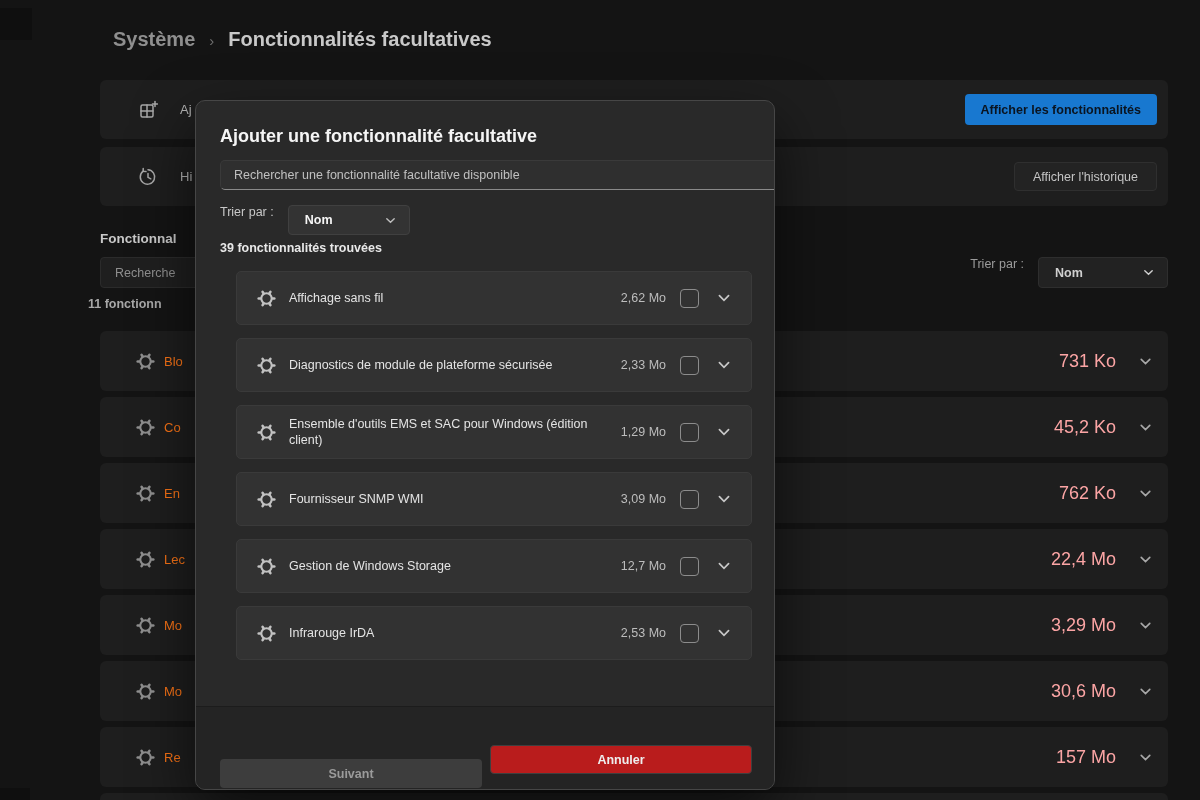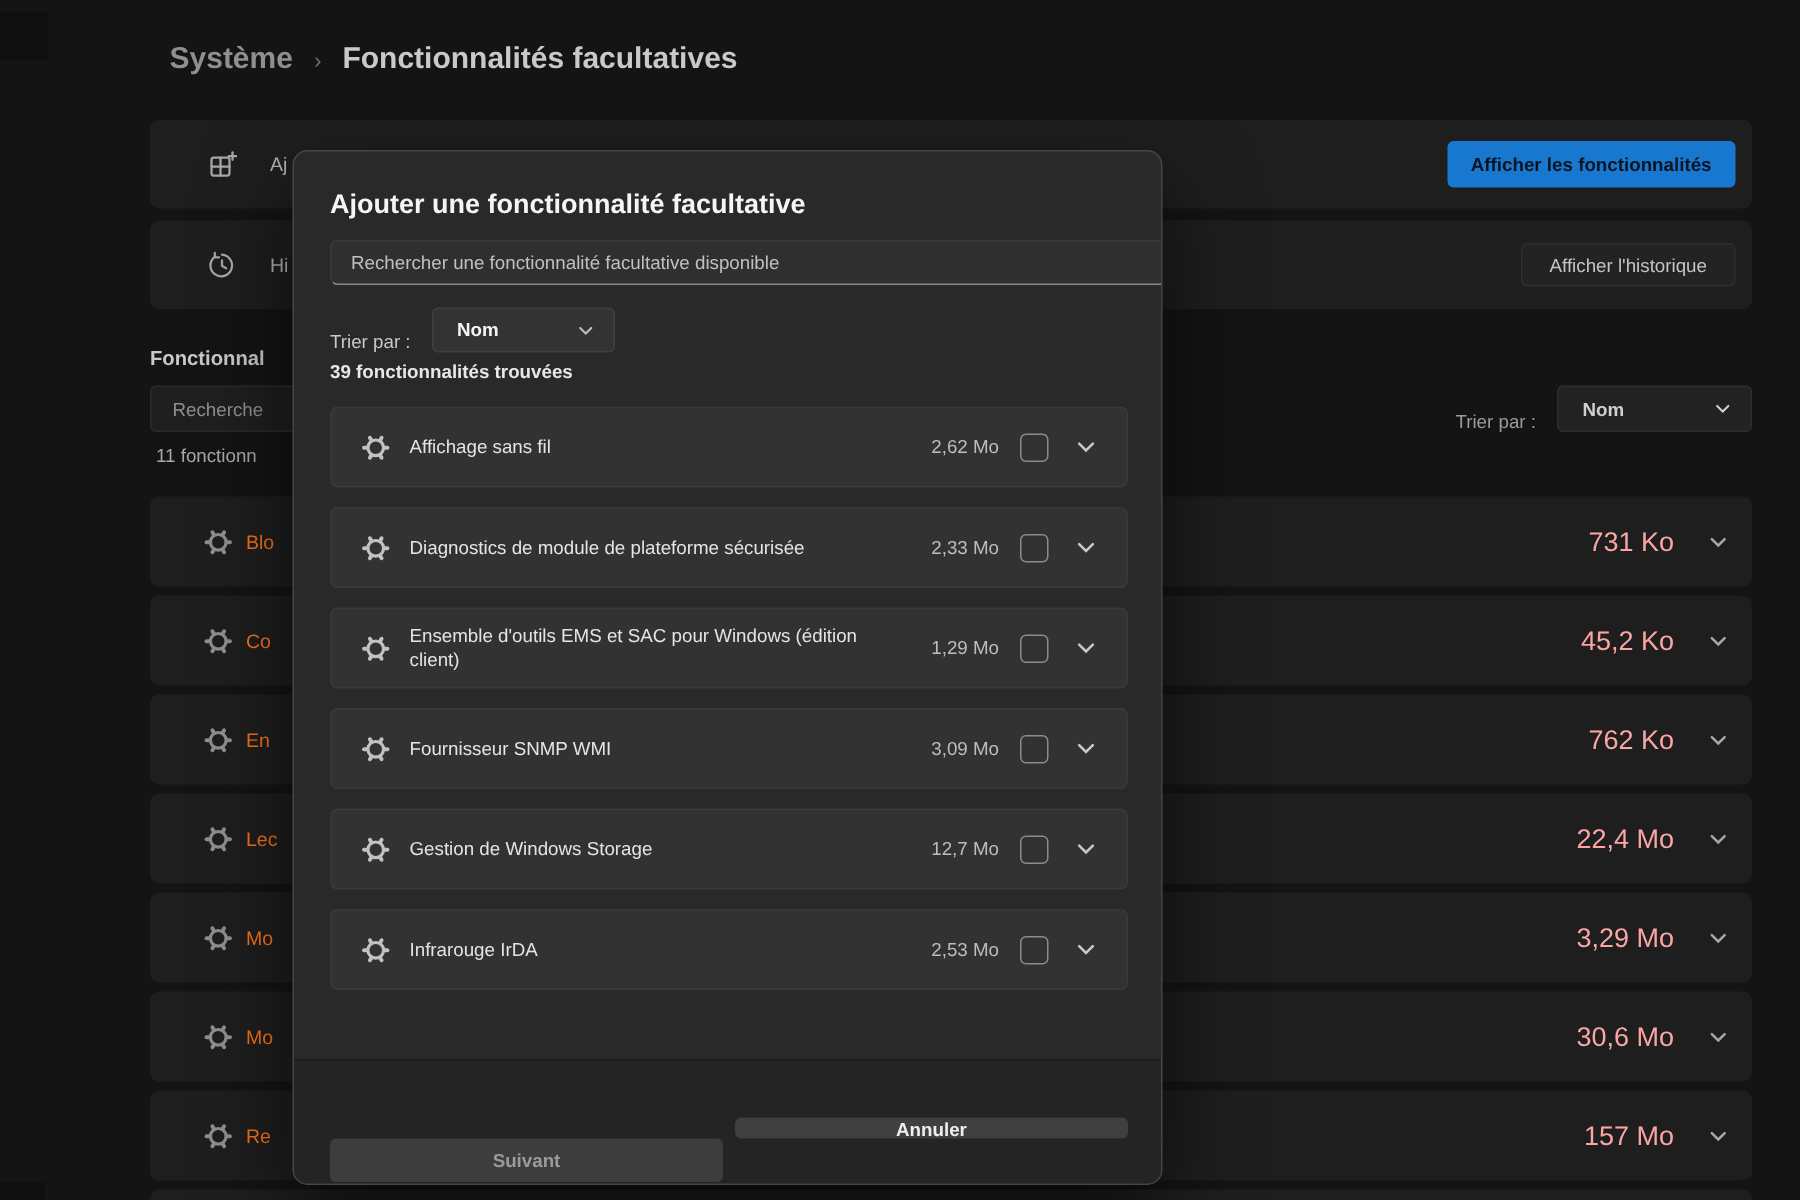--- a/index.html
+++ b/index.html
@@ -30,22 +30,22 @@
   .card-b{top:147px;height:59px;}
   .card .lead-icon{margin-left:38px;display:flex;}
   .card .lead-label{margin-left:22px;font-size:13px;color:#b5b5b5;}
   .btn{border:none;border-radius:4px;font-size:12.5px;font-family:inherit;cursor:pointer;}
   .btn-accent{position:absolute;right:11px;top:14px;height:31px;padding:0 16px;background:var(--accent);color:#0a1420;font-weight:600;}
   .btn-plain{position:absolute;right:11px;top:15px;height:29px;padding:0 18px;background:#232323;border:1px solid #2f2f2f;color:#c4c4c4;}
 
   .installed-title{position:absolute;left:100px;top:231px;font-size:13.5px;font-weight:700;color:#c9c9c9;white-space:nowrap;}
   .bg-search{position:absolute;left:100px;top:257px;width:440px;height:31px;background:#1f1f1f;border:1px solid #2b2b2b;border-radius:4px;color:#8f8f8f;font-size:12.5px;padding:0 14px;font-family:inherit;}
   .bg-search::placeholder{color:#8f8f8f;}
-  .installed-count{position:absolute;left:104px;top:297px;font-size:12.5px;font-weight:400;color:#a8a8a8;white-space:nowrap;}
-  .sort-wrap{position:absolute;display:flex;align-items:flex-end;}
+  .installed-count{position:absolute;left:88px;top:297px;font-size:12.5px;font-weight:700;color:#a8a8a8;white-space:nowrap;}
+  .sort-wrap{position:absolute;display:flex;align-items:flex-start;}
   .bg-sort{right:32px;top:257px;}
   .sort-label{font-size:12.5px;color:#9b9b9b;margin-right:14px;}
   .dropdown{display:flex;align-items:center;justify-content:space-between;border-radius:4px;padding:0 12px 0 16px;}
   .bg-dropdown{width:130px;height:31px;background:#222;border:1px solid #2e2e2e;color:#cfcfcf;}
   .dd-value{font-size:12.5px;font-weight:600;}
 
   .bg-rows{position:absolute;left:100px;top:331px;width:1068px;display:flex;flex-direction:column;gap:6px;}
   .bg-row{height:60px;background:var(--card-bg);border-radius:6px;display:flex;align-items:center;padding:0 15px 0 36px;}
   .bg-row .gear{color:#8f8f8f;}
   .bg-row .bg-name{margin-left:9px;font-size:13px;color:#f97316;white-space:nowrap;}
@@ -58,29 +58,29 @@
   .dlg-title{position:absolute;left:24px;top:25px;font-size:18px;font-weight:700;color:#f5f5f5;}
   .dlg-search-wrap{position:absolute;left:24px;top:59px;width:628px;height:30px;}
   .dlg-search{width:100%;height:100%;background:#2f2f2f;border:1px solid #3a3a3a;border-bottom:1px solid #8a8a8a;border-radius:5px;color:#c0c0c0;font-size:12.5px;padding:0 34px 0 13px;font-family:inherit;}
   .dlg-search::placeholder{color:#c0c0c0;}
   .dlg-search-icon{position:absolute;right:10px;top:7px;color:#c6c6c6;display:flex;}
   .dlg-sort{left:24px;top:104px;}
   .dlg-sort .sort-label{color:#c8c8c8;}
   .dlg-dropdown{width:122px;height:30px;background:#333;border:1px solid #404040;color:#f5f5f5;}
   .dlg-count{position:absolute;left:24px;top:140px;font-size:12.5px;font-weight:600;color:#e8e8e8;}
   .dlg-list{position:absolute;left:24px;top:170px;width:532px;height:437px;overflow:hidden;display:flex;flex-direction:column;gap:13px;}
-  .drow{flex:0 0 54px;background:var(--dialog-row-bg);border:1px solid #3a3a3a;border-radius:5px;display:flex;align-items:center;padding:0 19px 0 20px;}
+  .drow{flex:0 0 54px;background:var(--dialog-row-bg);border:1px solid #3a3a3a;border-radius:5px;display:flex;align-items:center;padding:0 19px 0 20px;margin-left:16px;}
   .drow .gear{color:#c2c2c2;}
   .drow .dname{margin-left:13px;font-size:12.5px;line-height:1.3;color:#e4e4e4;max-width:310px;}
   .drow .dsize{margin-left:auto;font-size:12.5px;color:#bdbdbd;white-space:nowrap;}
   .checkbox{margin-left:14px;width:19px;height:19px;border:1.5px solid #8c8c8c;border-radius:4px;background:transparent;flex:0 0 auto;cursor:pointer;}
   .drow .chev{margin-left:17px;color:#c8c8c8;display:flex;cursor:pointer;}
   .dlg-footer{position:absolute;left:0;bottom:0;width:100%;height:83px;background:#242424;border-top:1px solid #1c1c1c;}
   .btn-next{position:absolute;left:24px;top:52px;width:262px;height:29px;background:#3d3d3d;color:#9b9b9b;font-weight:600;}
-  .btn-cancel{position:absolute;left:294px;top:38px;width:262px;height:14px;background:#404040;border:1px solid #3f3f3f;color:#eeeeee;font-weight:600;}
+  .btn-cancel{position:absolute;left:294px;top:38px;width:262px;height:29px;background:#b91c1c;border:1px solid #3f3f3f;color:#eeeeee;font-weight:600;}
   svg{display:block;}
 </style>
 </head>
 <body>
 
 <div class="corner-block" style="left:0;top:8px;width:32px;height:32px;"></div>
 <div class="corner-block" style="left:0;top:788px;width:30px;height:12px;"></div>
 
 <div class="breadcrumb">
   <span class="crumb-parent">Système</span>

